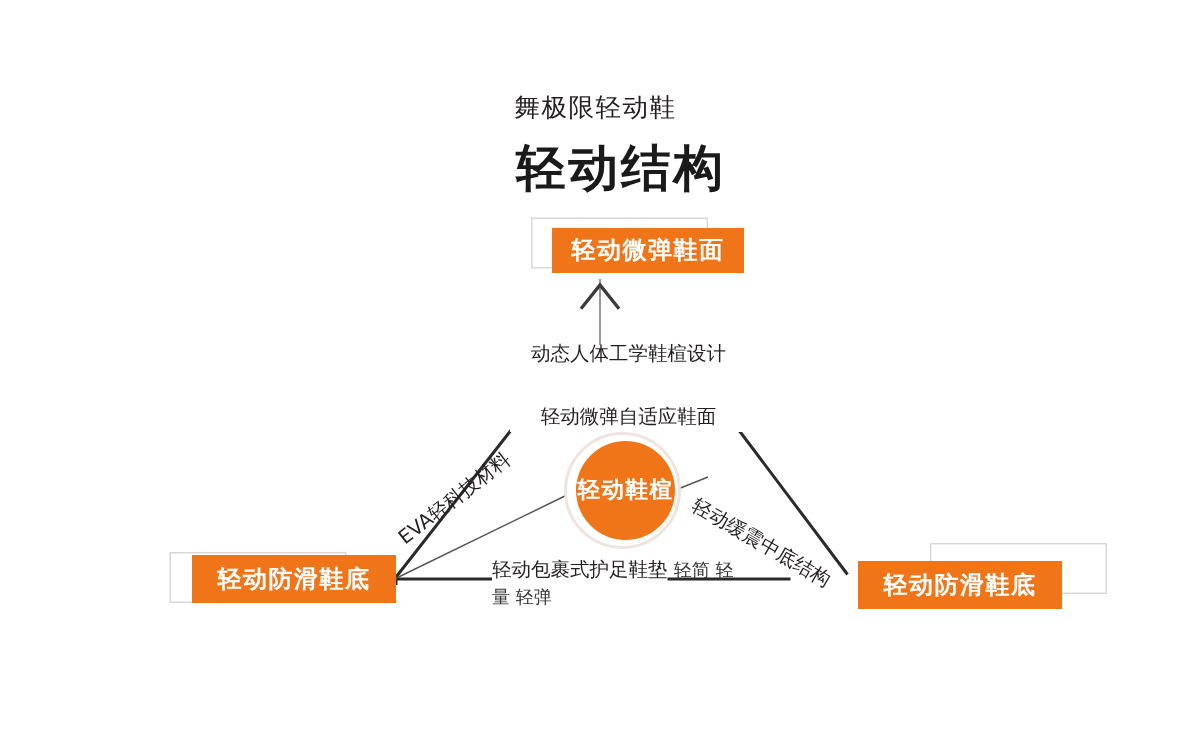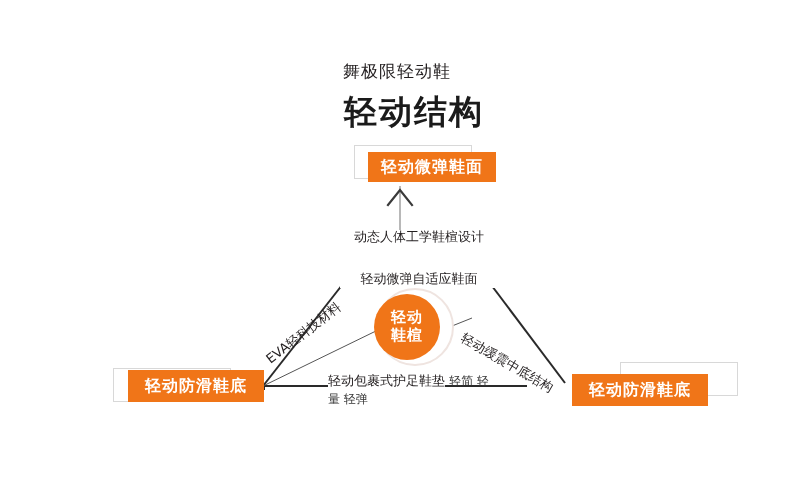--- a/index.html
+++ b/index.html
@@ -91,28 +91,28 @@
     width: 78px;
     height: 78px;
     border-radius: 50%;
     background: #ffffff;
     border: 2px solid #efe4e0;
     box-sizing: border-box;
     z-index: 7;
   }
   #circle-core {
     position: absolute;
-    left: 374px;
+    left: 384px;
     top: 294px;
     width: 66px;
     height: 66px;
     border-radius: 50%;
     background: #f07518;
     display: flex;
-    flex-direction: column;
+    flex-direction: row;
     align-items: center;
     justify-content: center;
     color: #ffffff;
     font-weight: bold;
     font-size: 15px;
     line-height: 1.18;
     letter-spacing: 1px;
     z-index: 8;
   }
 

